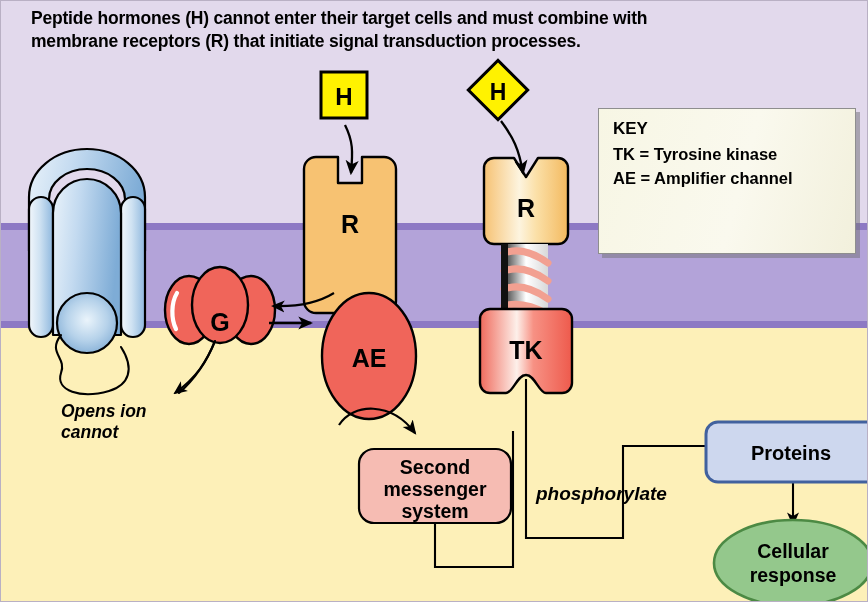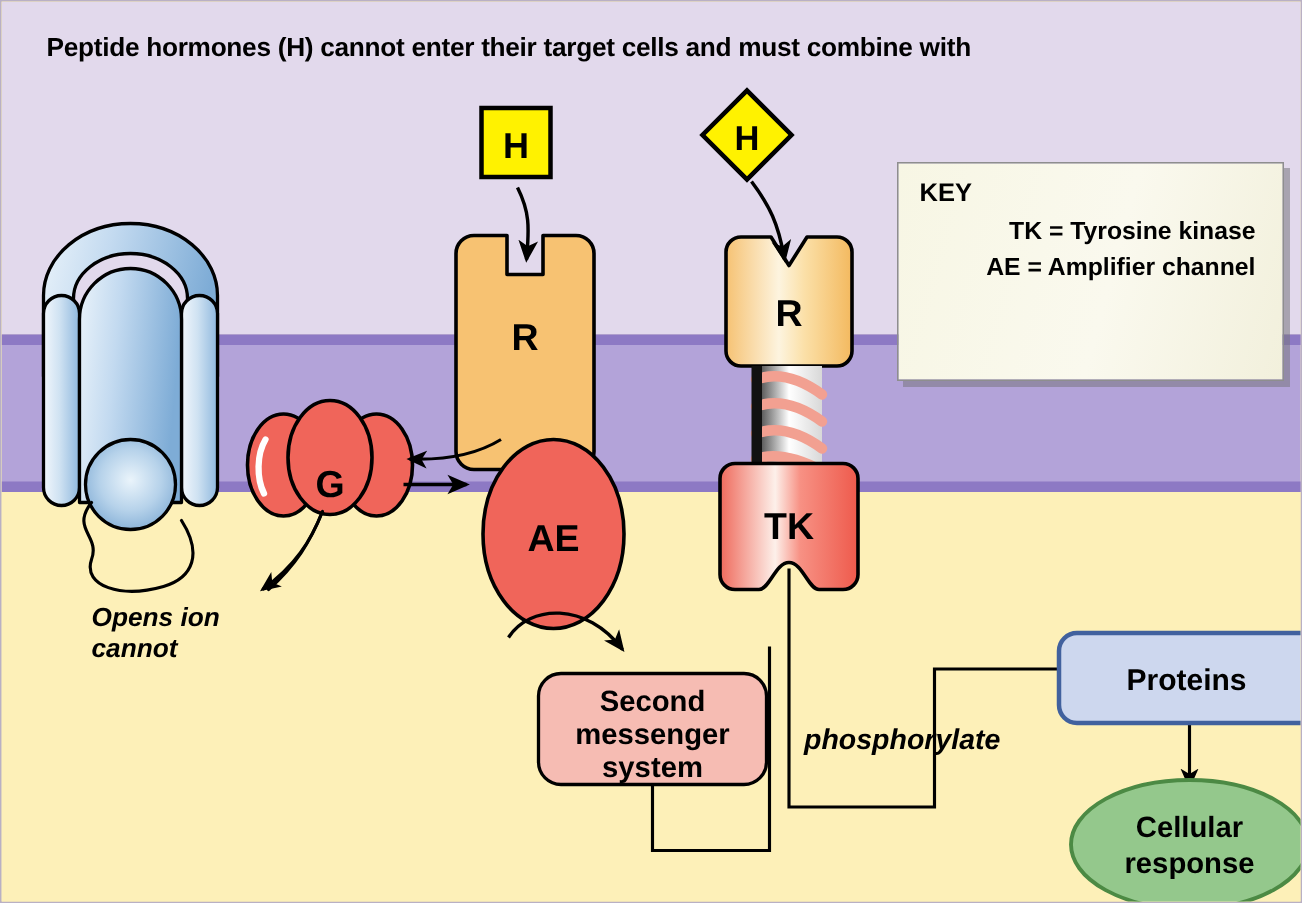--- a/index.html
+++ b/index.html
@@ -1,32 +1,32 @@
 <!DOCTYPE html>
 <html><head>
 <meta charset="utf-8">
 <style>
   html,body{margin:0;padding:0;background:#fff;}
   body{font-family:"Liberation Sans",sans-serif;}
   #stage{position:relative;width:868px;height:602px;overflow:hidden;
          background:#fdf0b8;box-sizing:border-box;border:1px solid #b9b0c4;}
   #svg-root{position:absolute;left:0;top:0;width:868px;height:602px;}
 
-  .caption{position:absolute;left:30px;top:19px;width:800px;
+  .caption{position:absolute;left:30px;top:6px;width:800px;
            font-size:17.5px;font-weight:bold;color:#000;line-height:1.33;
            letter-spacing:-0.2px;}
 
   .keybox{position:absolute;left:597px;top:107px;width:258px;height:146px;
           background:linear-gradient(105deg,#f7f6e4 0%,#faf9ee 55%,#f2f0dc 100%);
           border:1px solid #8e8e8e;
           box-shadow:4px 4px 0 0 rgba(120,118,128,.55);
           box-sizing:border-box;padding:10px 12px 0 14px;}
   .keybox .ktitle{font-size:17px;font-weight:bold;color:#000;margin-bottom:4px;}
   .keybox .krow{font-size:16.5px;font-weight:bold;color:#000;line-height:1.44;
-                text-align:right;padding-right:6px;}
+                text-align:left;padding-right:6px;}
 
   .lbl{position:absolute;font-weight:bold;color:#000;}
   .lbl-opens{left:60px;top:400px;font-size:17.5px;line-height:1.2;font-style:italic;}
   .lbl-phos{left:535px;top:482px;font-size:19px;font-style:italic;}
 
   .shapetext{font-weight:bold;fill:#000;text-anchor:middle;
              font-family:"Liberation Sans",sans-serif;}
 </style>
 </head>
 <body>
@@ -171,20 +171,21 @@
 
     <g>
       <ellipse cx="792" cy="562" rx="79" ry="43" fill="#94c88c" stroke="#4c8a44" stroke-width="2.6"></ellipse>
       <text class="shapetext" x="792" y="557" font-size="19.5">Cellular</text>
       <text class="shapetext" x="792" y="581" font-size="19.5">response</text>
     </g>
   </svg>
 
   <div class="caption">
     <div>Peptide hormones (H) cannot enter their target cells and must combine with</div>
+    <div>membrane receptors (R) that initiate signal transduction processes.</div>
   </div>
 
   <div class="keybox">
     <div class="ktitle">KEY</div>
     <div class="krow">TK = Tyrosine kinase</div>
     <div class="krow">AE = Amplifier channel</div>
   </div>
 
   <div class="lbl lbl-opens">
     <div>Opens ion</div>

